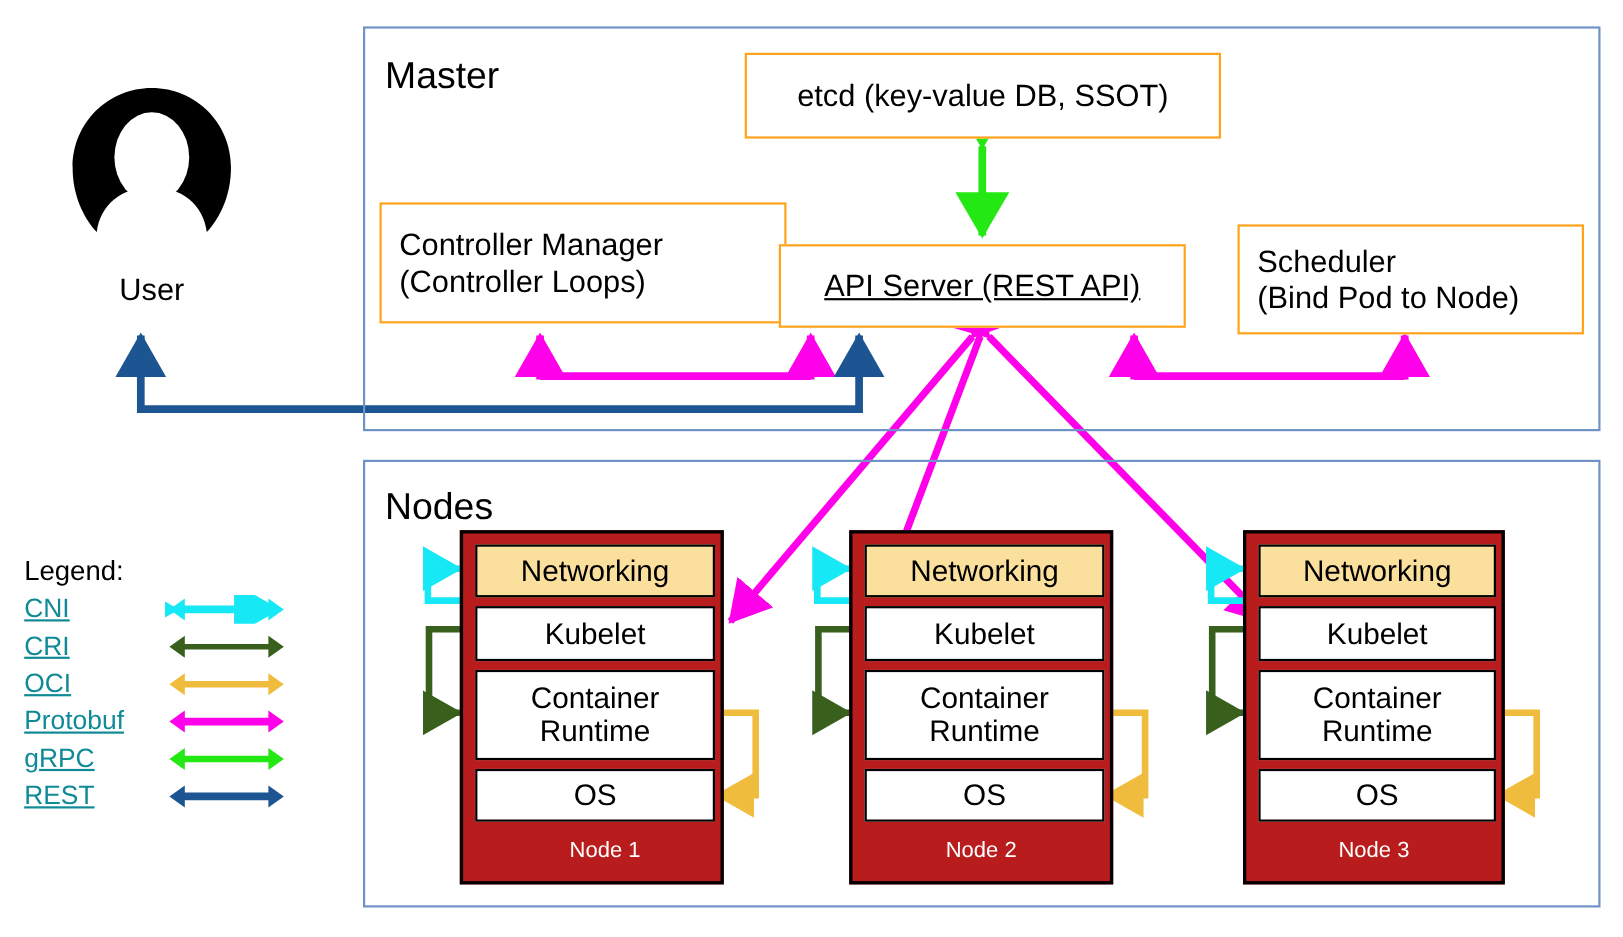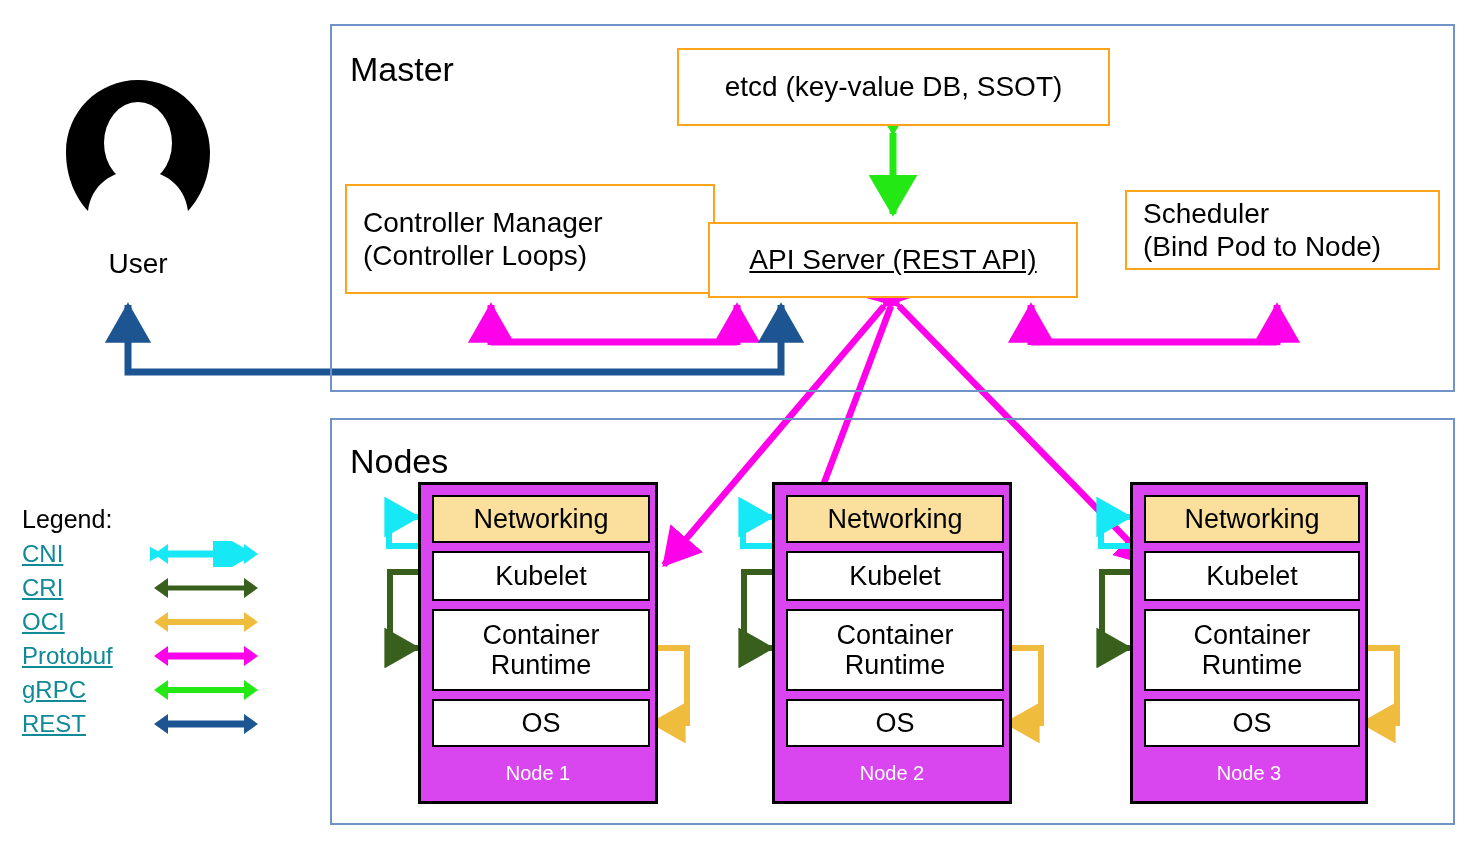--- a/index.html
+++ b/index.html
@@ -10,21 +10,21 @@
   #wires{position:absolute;left:0;top:0;width:1475px;height:852px;pointer-events:none;}
 
   .grp{position:absolute;border:2px solid #6f93c7;background:transparent;box-sizing:border-box;}
   .grp-title{position:absolute;font-size:34px;line-height:34px;color:#000;white-space:nowrap;}
 
   .obox{position:absolute;box-sizing:border-box;border:2px solid #ffa31a;background:#fff;
         display:flex;align-items:center;justify-content:center;text-align:center;
         font-size:28px;line-height:1.18;color:#000;padding:16px 10px;}
   .obox.left{justify-content:flex-start;text-align:left;padding-left:16px;}
 
-  .node{position:absolute;box-sizing:border-box;background:#d946ef;border:3px solid #000;}
+  .node{position:absolute;box-sizing:border-box;background:#b91c1c;border:3px solid #000;}
   .nrow{position:absolute;box-sizing:border-box;border:2px solid #000;background:#fff;
         display:flex;align-items:center;justify-content:center;text-align:center;
         font-size:27px;line-height:1.12;color:#000;}
   .nrow.net{background:#fbdf9c;}
   .nlabel{position:absolute;left:0;width:100%;text-align:center;color:#fff;font-size:20px;}
 
   #user-icon{position:absolute;left:64px;top:78px;width:148px;height:145px;}
   #user-label{position:absolute;left:64px;top:248px;width:148px;text-align:center;
               font-size:28px;color:#000;}
 
@@ -146,21 +146,21 @@
     <span>
       <span>Controller Manager</span><br>
       <span>(Controller Loops)</span>
     </span>
   </div>
 
   <div class="obox" style="left:708px;top:222px;width:370px;height:76px;text-decoration:underline;">
     <span>API Server (REST API)</span>
   </div>
 
-  <div class="obox left" style="left:1125px;top:190px;width:315px;height:80px;">
+  <div class="obox left" style="left:1125px;top:204px;width:315px;height:100px;">
     <span>
       <span>Scheduler</span><br>
       <span>(Bind Pod to Node)</span>
     </span>
   </div>
 
   <div class="grp" style="left:330px;top:418px;width:1125px;height:407px;"></div>
   <div class="grp-title" style="left:350px;top:444px;">Nodes</div>
 
   <div class="node" style="left:418px;top:482px;width:240px;height:322px;">
@@ -172,21 +172,21 @@
     </div>
     <div class="nrow" style="left:11px;top:124px;width:218px;height:82px;">
       <span>
         <span>Container</span><br>
         <span>Runtime</span>
       </span>
     </div>
     <div class="nrow" style="left:11px;top:214px;width:218px;height:48px;">
       <span>OS</span>
     </div>
-    <div class="nlabel" style="top:277px;">Node 1</div>
+    <div class="nlabel" style="top:277px;padding-left:12px;">Node 1</div>
   </div>
 
   <div class="node" style="left:772px;top:482px;width:240px;height:322px;">
     <div class="nrow net" style="left:11px;top:10px;width:218px;height:48px;">
       <span>Networking</span>
     </div>
     <div class="nrow" style="left:11px;top:66px;width:218px;height:50px;">
       <span>Kubelet</span>
     </div>
     <div class="nrow" style="left:11px;top:124px;width:218px;height:82px;">

